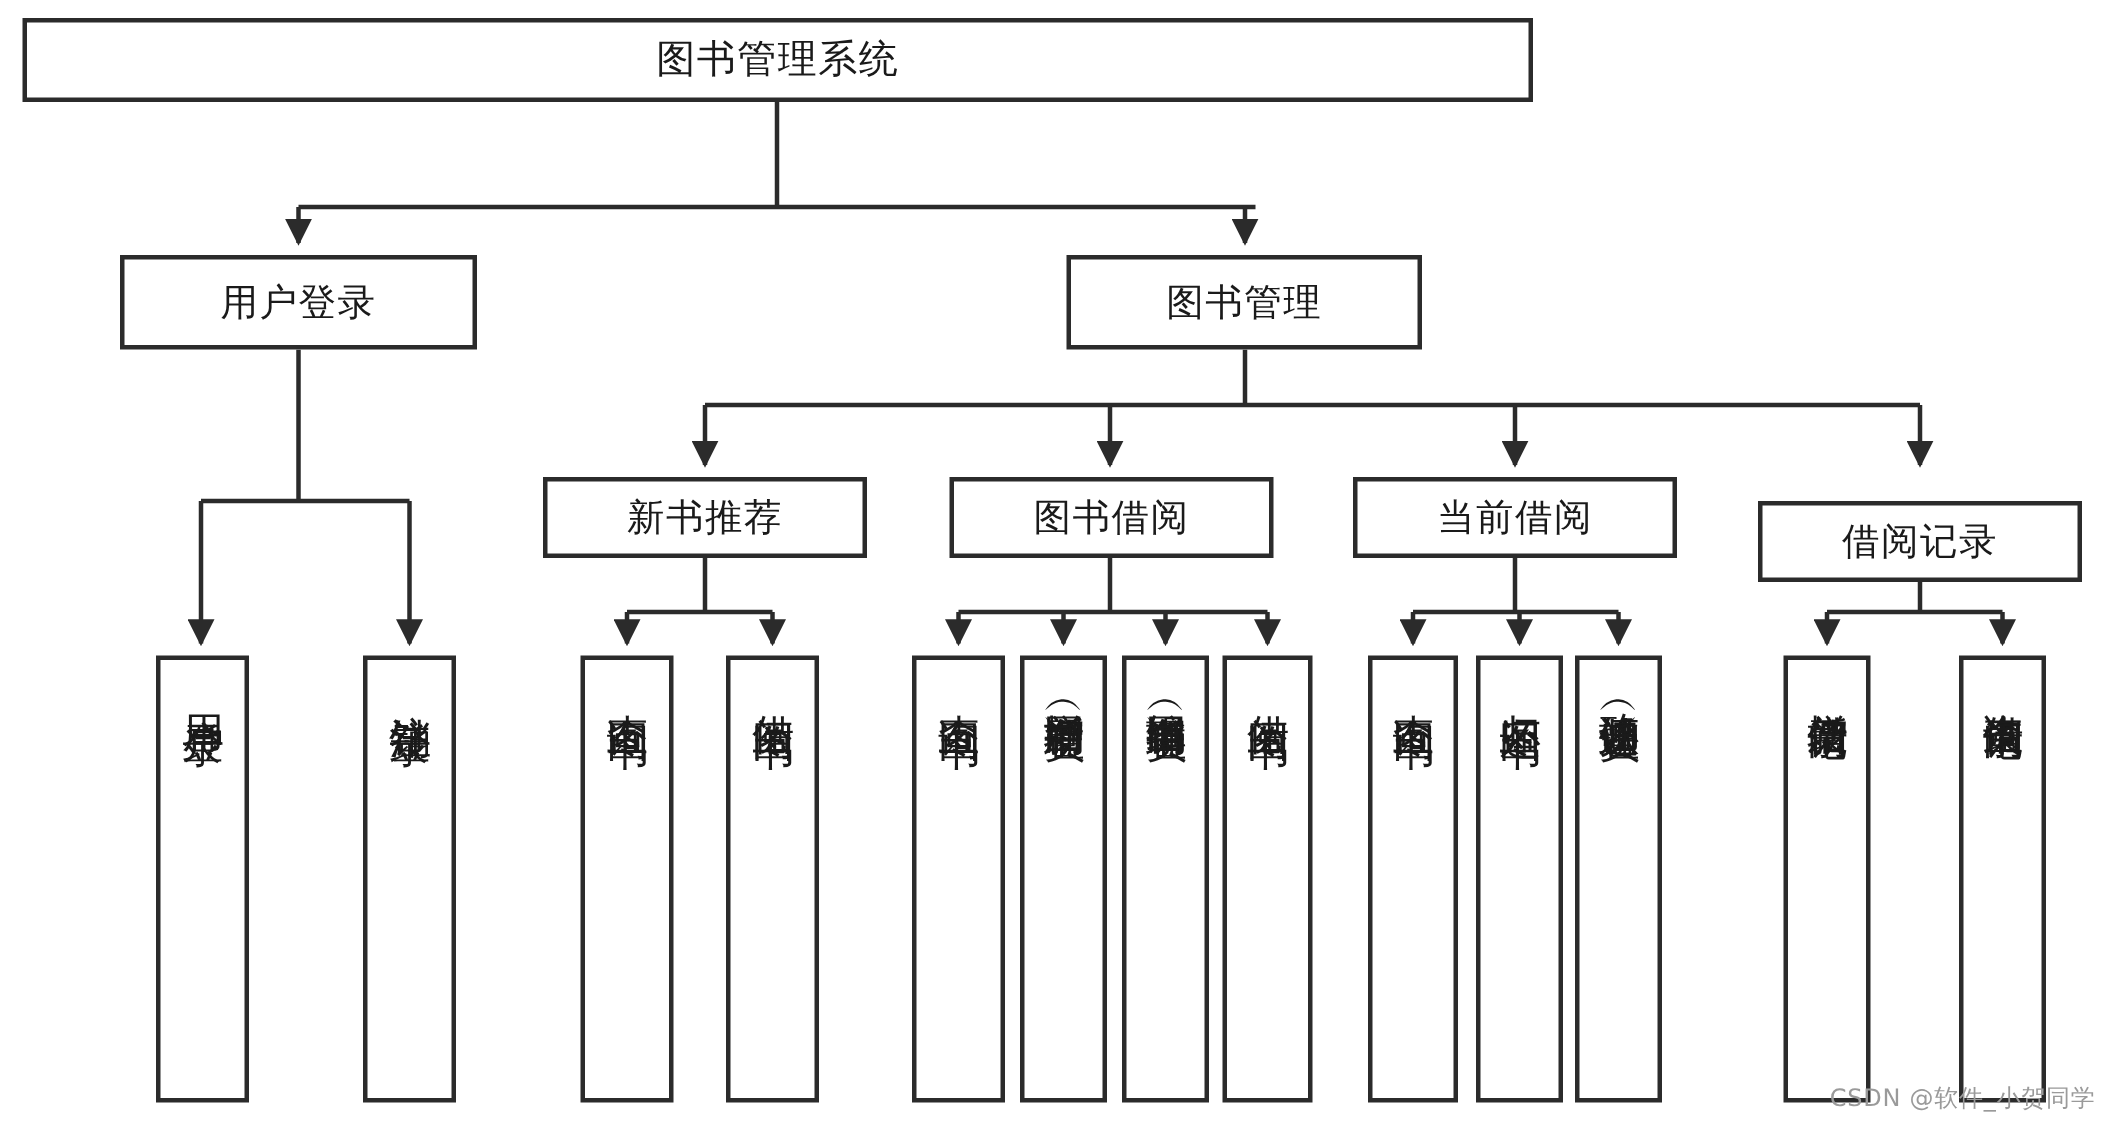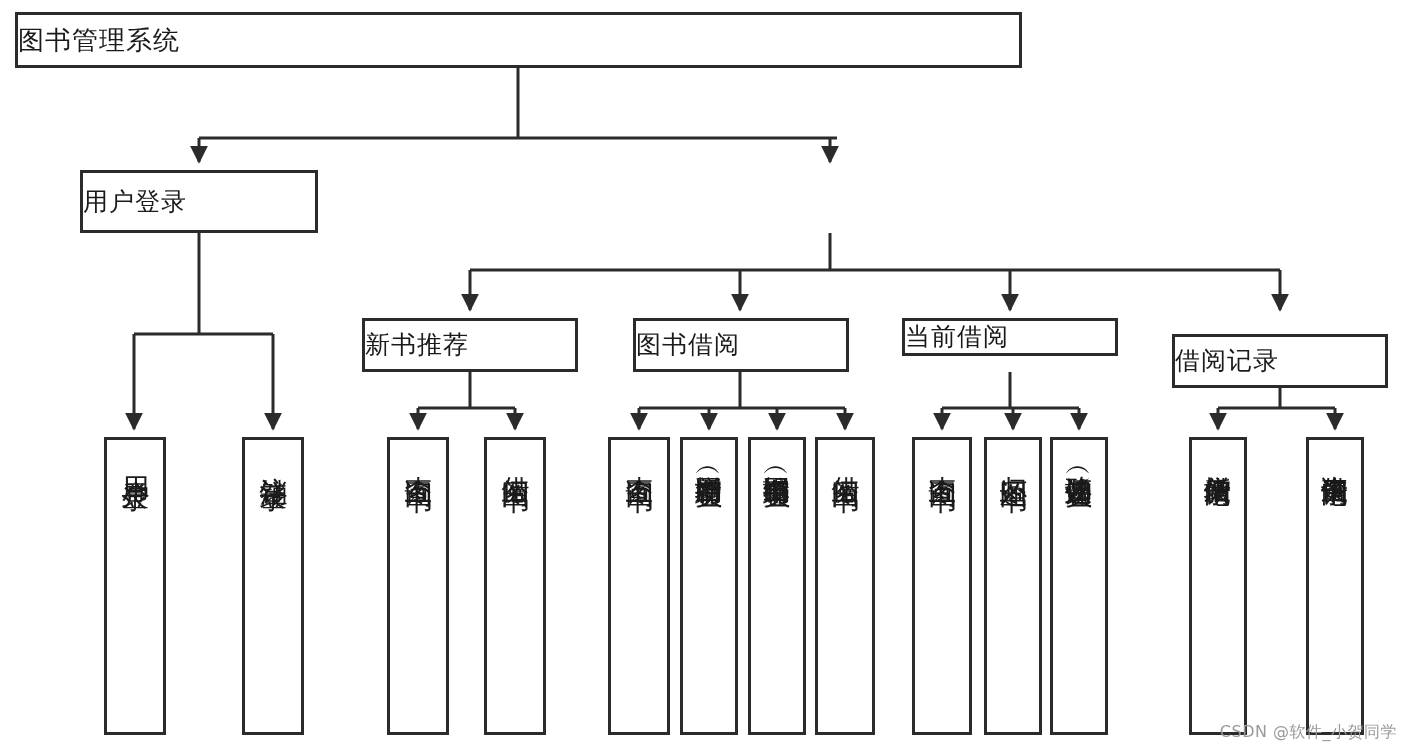--- a/index.html
+++ b/index.html
@@ -26,21 +26,21 @@
     height: 747px;
     pointer-events: none;
   }
   .node {
     position: absolute;
     box-sizing: border-box;
     border: 3px solid #2b2b2b;
     background: #ffffff;
     display: flex;
     align-items: center;
-    justify-content: flex-start;
+    justify-content: center;
     color: #1a1a1a;
   }
   .node .label {
     display: block;
     text-align: center;
     line-height: 1.18;
     white-space: nowrap;
   }
   
   .node.horiz .label {
@@ -136,28 +136,31 @@
     </g>
   </svg>
 
   <div class="node horiz root" id="node-root" style="left: 15px; top: 12px; width: 1007px; height: 56px;">
     <span class="label">图书管理系统</span>
   </div>
 
   <div class="node horiz" id="node-l2-0" style="left: 80px; top: 170px; width: 238px; height: 63px;">
     <span class="label">用户登录</span>
   </div>
+  <div class="node horiz" id="node-l2-1" style="left: 711px; top: 170px; width: 237px; height: 63px;">
+    <span class="label">图书管理</span>
+  </div>
 
   <div class="node horiz" id="node-l3-0" style="left: 362px; top: 318px; width: 216px; height: 54px;">
     <span class="label">新书推荐</span>
   </div>
   <div class="node horiz" id="node-l3-1" style="left: 633px; top: 318px; width: 216px; height: 54px;">
     <span class="label">图书借阅</span>
   </div>
-  <div class="node horiz" id="node-l3-2" style="left: 902px; top: 318px; width: 216px; height: 38px;">
+  <div class="node horiz" id="node-l3-2" style="left: 902px; top: 318px; width: 216px; height: 54px;">
     <span class="label">当前借阅</span>
   </div>
   <div class="node horiz" id="node-l3-3" style="left: 1172px; top: 318px; width: 216px; height: 54px; margin-top: 16px;">
     <span class="label">借阅记录</span>
   </div>
 
   <div class="node leaf" id="node-leaf-0" style="left: 104px; top: 437px; width: 62px; height: 298px;">
     <span class="label">用户登录</span>
   </div>
   <div class="node leaf" id="node-leaf-1" style="left: 242px; top: 437px; width: 62px; height: 298px;">

